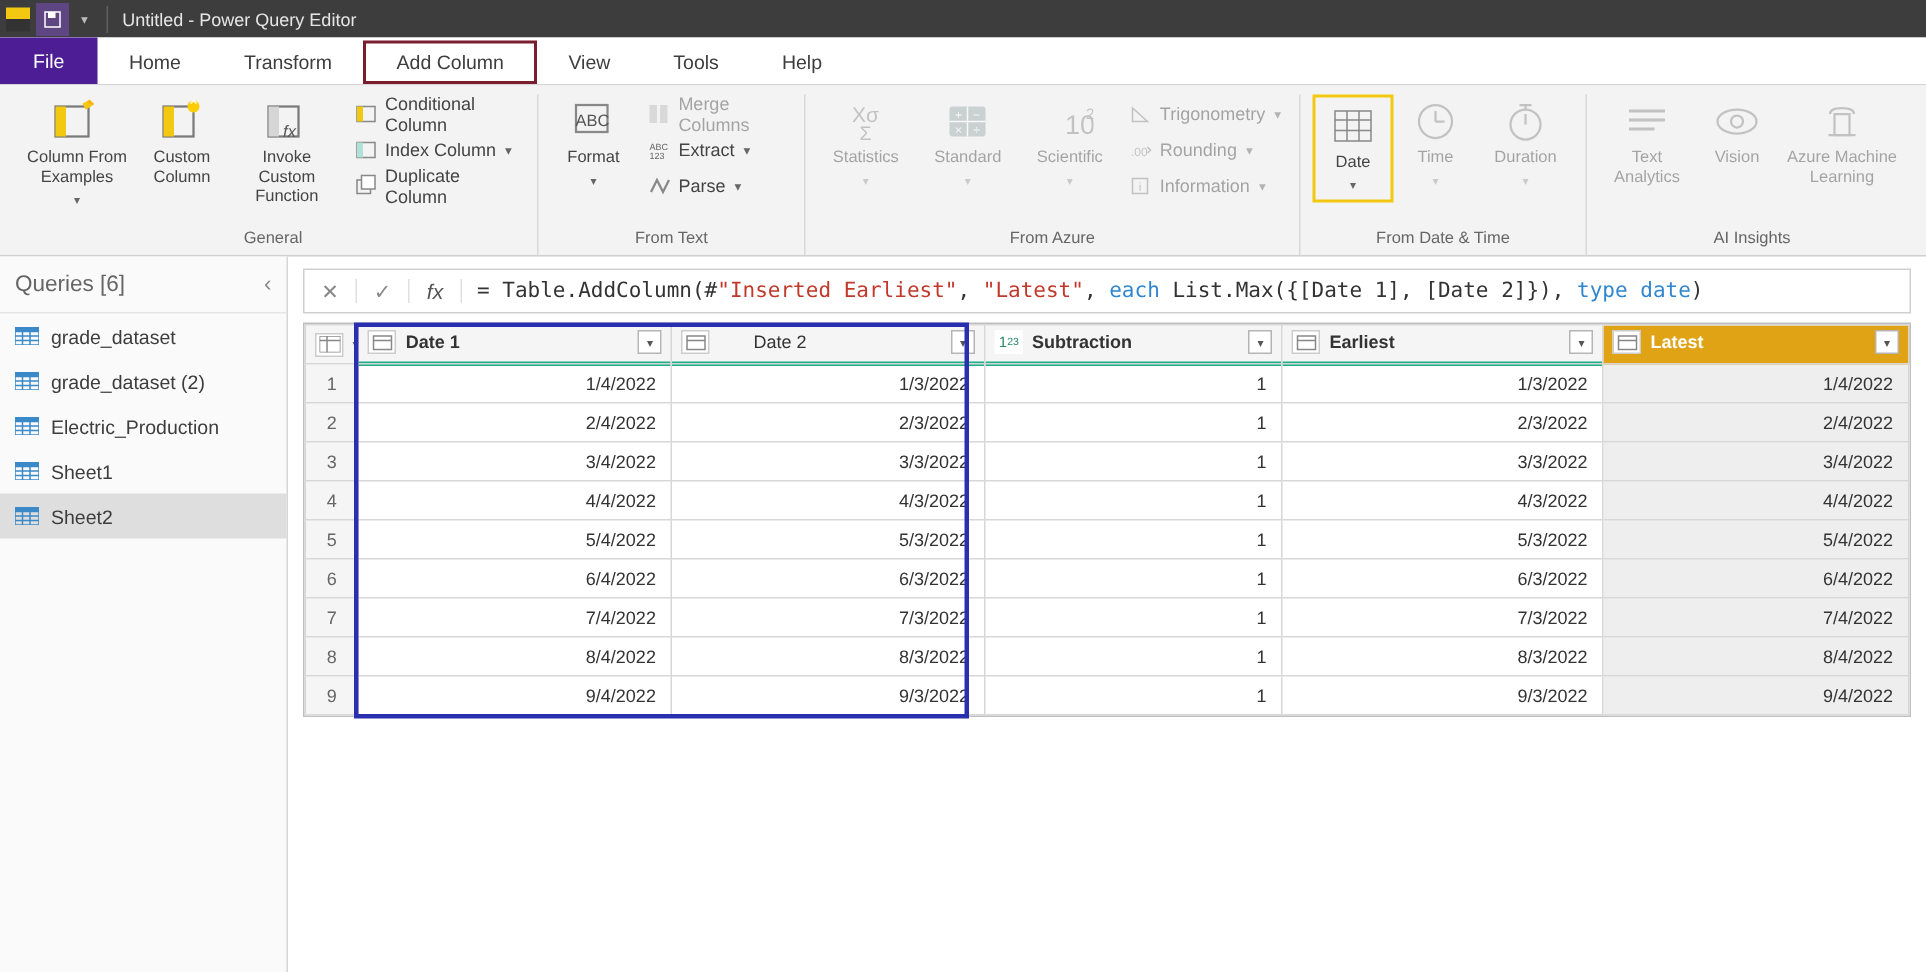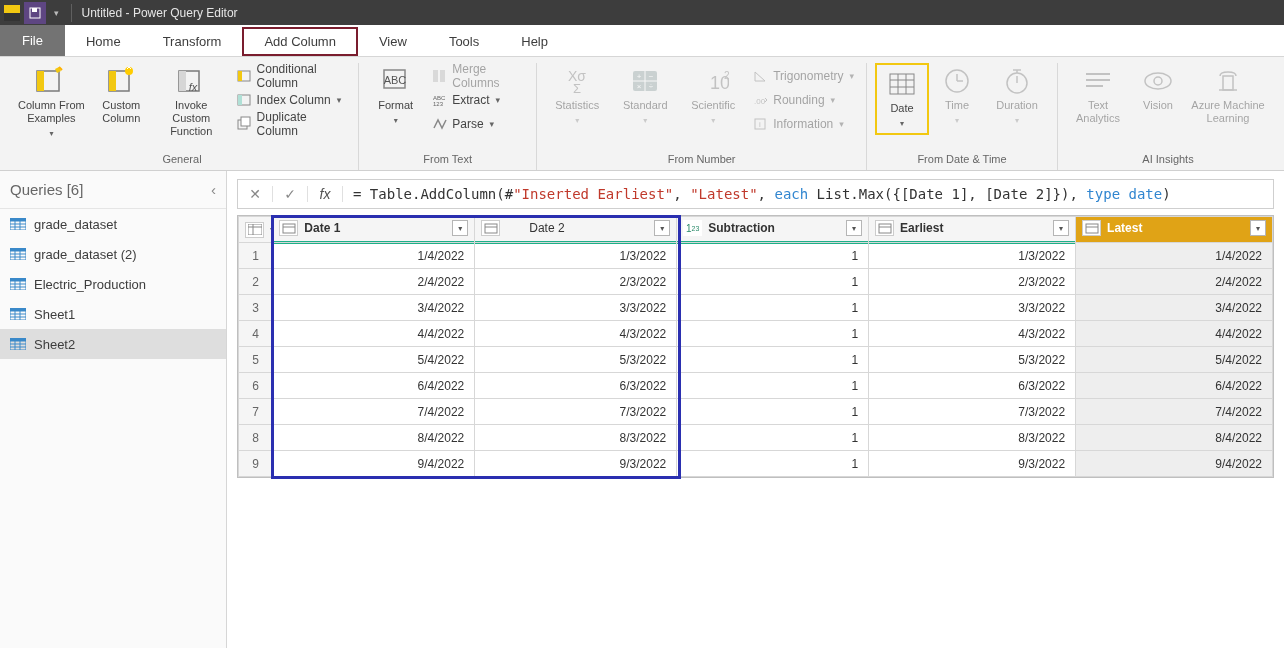--- a/index.html
+++ b/index.html
@@ -8,42 +8,42 @@
   
   .titlebar { background: #3d3d3d; color: #e6e6e6; height: 25px; display: flex; align-items: center; padding: 0 4px; font-size: 12px; }
   .titlebar .pbi-logo { width: 16px; height: 16px; background: linear-gradient(to bottom, #f2c811 50%, #333 50%); margin-right: 4px; display: inline-block; }
   .titlebar .qat-btn { width: 22px; height: 22px; display: inline-flex; align-items: center; justify-content: center; background: #5e4682; margin-right: 2px; color:#fff;}
   .titlebar .dropdown-caret { color: #bbb; font-size: 9px; padding: 0 6px; }
   .titlebar-sep { width:1px; height:18px; background:#606060; margin:0 6px; }
   .titlebar .title { margin-left: 4px; }
 
   
   .tabrow { height: 32px; display: flex; align-items: stretch; background: #fff; border-bottom: 1px solid #d6d6d6; }
-  .tabrow .file-tab { background: #737373; color: #fff; padding: 0 22px; display: flex; align-items: center; font-size: 13px; }
+  .tabrow .file-tab { background: #4c1d95; color: #fff; padding: 0 22px; display: flex; align-items: center; font-size: 13px; }
   .tabrow .tab { padding: 0 20px; display: flex; align-items: center; font-size: 13px; color: #3d3d3d; border: 1px solid transparent; margin-top: 2px; }
   .tabrow .tab.active { border: 2px solid #7a1d2e; }
 
   
   .ribbon { display: flex; align-items: flex-start; background: #f3f3f3; border-bottom: 1px solid #d0d0d0; padding: 6px 6px 0 6px; height: 114px; }
   .group { display: flex; flex-direction: column; align-items: center; border-right: 1px solid #d8d8d8; padding: 0 8px; height: 100%; }
   .group:last-child { border-right: none; }
   .group-body { display: flex; align-items: flex-start; gap: 4px; flex: 1; }
   .group-label { font-size: 11px; color: #666; padding: 3px 0 5px 0; }
   .bigbtn { display: flex; flex-direction: column; align-items: center; justify-content: flex-start; width: 64px; padding: 2px 2px; font-size: 11px; text-align: center; line-height: 13px; color: #444; gap:2px;}
   .bigbtn.wide { width: 84px; }
   .bigbtn .icon-lg { width: 32px; height: 32px; display: flex; align-items: center; justify-content: center; font-size: 22px; }
   .bigbtn .lbl { white-space: pre-line; }
   .smallbtn { display: flex; align-items: center; gap: 4px; font-size: 12px; color: #444; height: 22px; padding: 0 4px; }
   .smallbtn .icon-sm { width: 16px; height: 16px; display:inline-flex; align-items:center; justify-content:center; }
   .caret::after { content: "▾"; font-size: 9px; color: #666; margin-left: 2px; }
   .date-highlight { border: 2px solid #f2c811; padding:1px;}
 
   
   .body-row { display: flex; height: calc(648px - 25px - 32px - 114px); }
-  .queries-pane { width: 227px; border-right: 1px solid #d6d6d6; background: #fafafa; }
+  .queries-pane { width: 192px; border-right: 1px solid #d6d6d6; background: #fafafa; }
   .queries-header { padding: 10px 10px; font-size: 15px; color: #666; display: flex; justify-content: space-between; align-items:center; border-bottom:1px solid #e5e5e5;}
   .query-item { display: flex; align-items: center; gap: 8px; height: 30px; padding: 0 10px; font-size: 13px; color: #3d3d3d; }
   .query-item.selected { background: #dedede; }
   .query-icon { width: 16px; height: 12px; display:inline-flex; }
   .query-icon svg { width:16px; height:12px;}
 
   .content-pane { flex: 1; display: flex; flex-direction: column; min-width:0;}
 
   
   .formula-bar { display: flex; align-items: center; border: 1px solid #cfcfcf; margin: 8px 10px 6px 10px; height: 30px; font-size: 14px; }
@@ -288,21 +288,21 @@
             <span class="icon-sm">
               <svg width="16" height="14">
                 <rect x="2" y="2" width="10" height="10" fill="none" stroke="#888"></rect>
                 <text x="7" y="10" font-size="8" fill="#888" text-anchor="middle">i</text>
               </svg>
             </span>
             <span>Information</span>
           </div>
       </div>
     </div>
-    <div class="group-label">From Number</div>
+    <div class="group-label">From Azure</div>
   </div>
 
   <div class="group">
     <div class="group-body">
       <div class="date-highlight">
         <div class="bigbtn" style="width:48px;">
             <span class="icon-lg">
               <svg width="28" height="28">
                 <rect x="2" y="4" width="24" height="20" fill="none" stroke="#888"></rect>
                 <line x1="2" y1="10" x2="26" y2="10" stroke="#888"></line>

